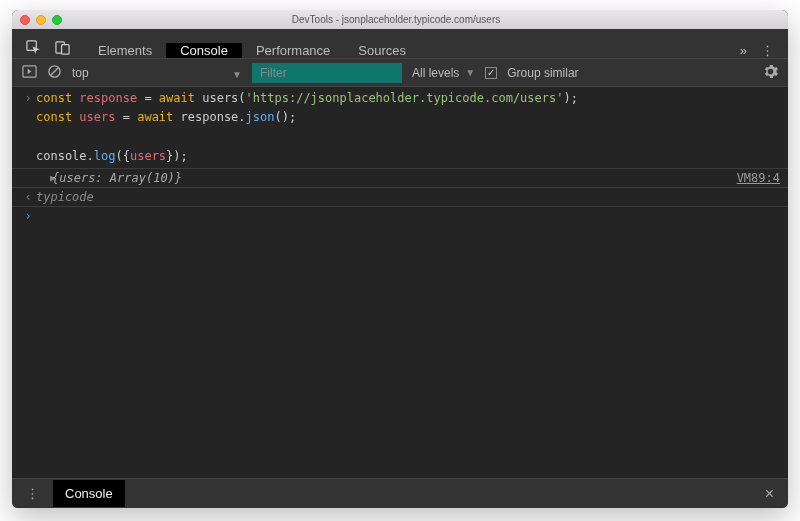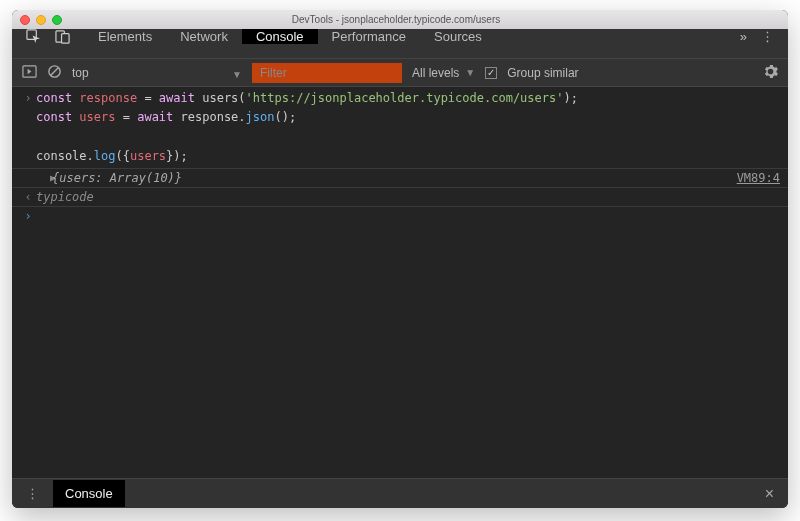--- a/index.html
+++ b/index.html
@@ -36,21 +36,21 @@
       width: 10px; height: 10px; border-radius: 50%; display: block;
     }
     .traffic .close-dot { background: #ff5f56; border: 0.5px solid #e0443e; }
     .traffic .min-dot { background: #ffbd2e; border: 0.5px solid #dea123; }
     .traffic .max-dot { background: #27c93f; border: 0.5px solid #1aab29; }
     .title-text { position: absolute; left:0; right:8px; text-align:center; font-size:10px; color:#555; }
     .tabbar {
       height: 30px;
       background: #333333;
       display: flex;
-      align-items: flex-start;
+      align-items: flex-end;
       color: #bbb;
       font-size: 13px;
       border-bottom: 1px solid #444;
     }
     .tabbar .lead-icons {
       display: flex; align-items: center; gap: 14px; padding: 0 14px;
       color: #ccc;
     }
     .tabbar .tabs { display: flex; }
     .tabbar .tab {
@@ -74,42 +74,42 @@
       font-size: 12px;
       gap: 10px;
       border-bottom: 1px solid #444;
     }
     .toolbar .ctx {
       display:flex; align-items:flex-end; gap:6px; min-width:170px;
       justify-content: flex-start;
     }
     .toolbar .ctx .ctx-label { flex:1; }
     .toolbar input.filter {
-      background:#c2410c; border:none; color:#ccc; height:20px;
+      background:#0f766e; border:none; color:#ccc; height:20px;
       padding:0 8px; width:150px; font-size:12px; outline:none;
     }
     .toolbar input.filter::placeholder { color:#888; }
     .toolbar .levels { display:flex; align-items:center; gap:6px; }
     .toolbar .checkbox {
       width:12px; height:12px; border:1px solid #888; display:inline-flex;
       align-items:center; justify-content:center; font-size:10px; color:#ccc;
     }
     .toolbar .gear { margin-left:auto; color:#bbb; }
     .console-body {
       flex:1;
       background: #242424;
       font-family: Menlo, Consolas, monospace;
       font-size: 12px;
       color: #ccc;
       overflow: auto;
     }
     .row { display:flex; padding: 2px 8px 2px 8px; line-height: 1.6; }
     .gutter { width: 16px; color:#777; text-align:center; flex-shrink:0; }
     .content { flex:1; white-space: pre; }
-    .kw { color:#f0abfc;text-align:center; }
+    .kw { color:#eab308;text-align:center; }
     .var { color:#e06c75; }
     .fn { color:#ccc; }
     .op { color:#ccc; }
     .str { color:#98c379; }
     .prop { color:#61afef; }
     .muted { color:#8a8a8a; font-style: italic; }
     .result-row {
       border-top: 1px solid #3a3a3a;
       border-bottom: 1px solid #3a3a3a;
       display:flex; align-items:center;
@@ -157,21 +157,20 @@
       </span>
       <span>
         <svg class="icon" viewBox="0 0 16 16" fill="none" stroke="#ccc" stroke-width="1.3">
           <rect x="1" y="2" width="9" height="12" rx="1"></rect>
           <rect x="7" y="5" width="8" height="10" rx="1" fill="#333"></rect>
         </svg>
       </span>
     </div>
     <div class="tabs">
       <div class="tab">Elements</div>
-      <div class="tab">Network</div>
       <div class="tab active">Console</div>
       <div class="tab">Performance</div>
       <div class="tab">Sources</div>
     </div>
     <div class="trail">
       <span>»</span>
       <span>⋮</span>
     </div>
   </div>
 

